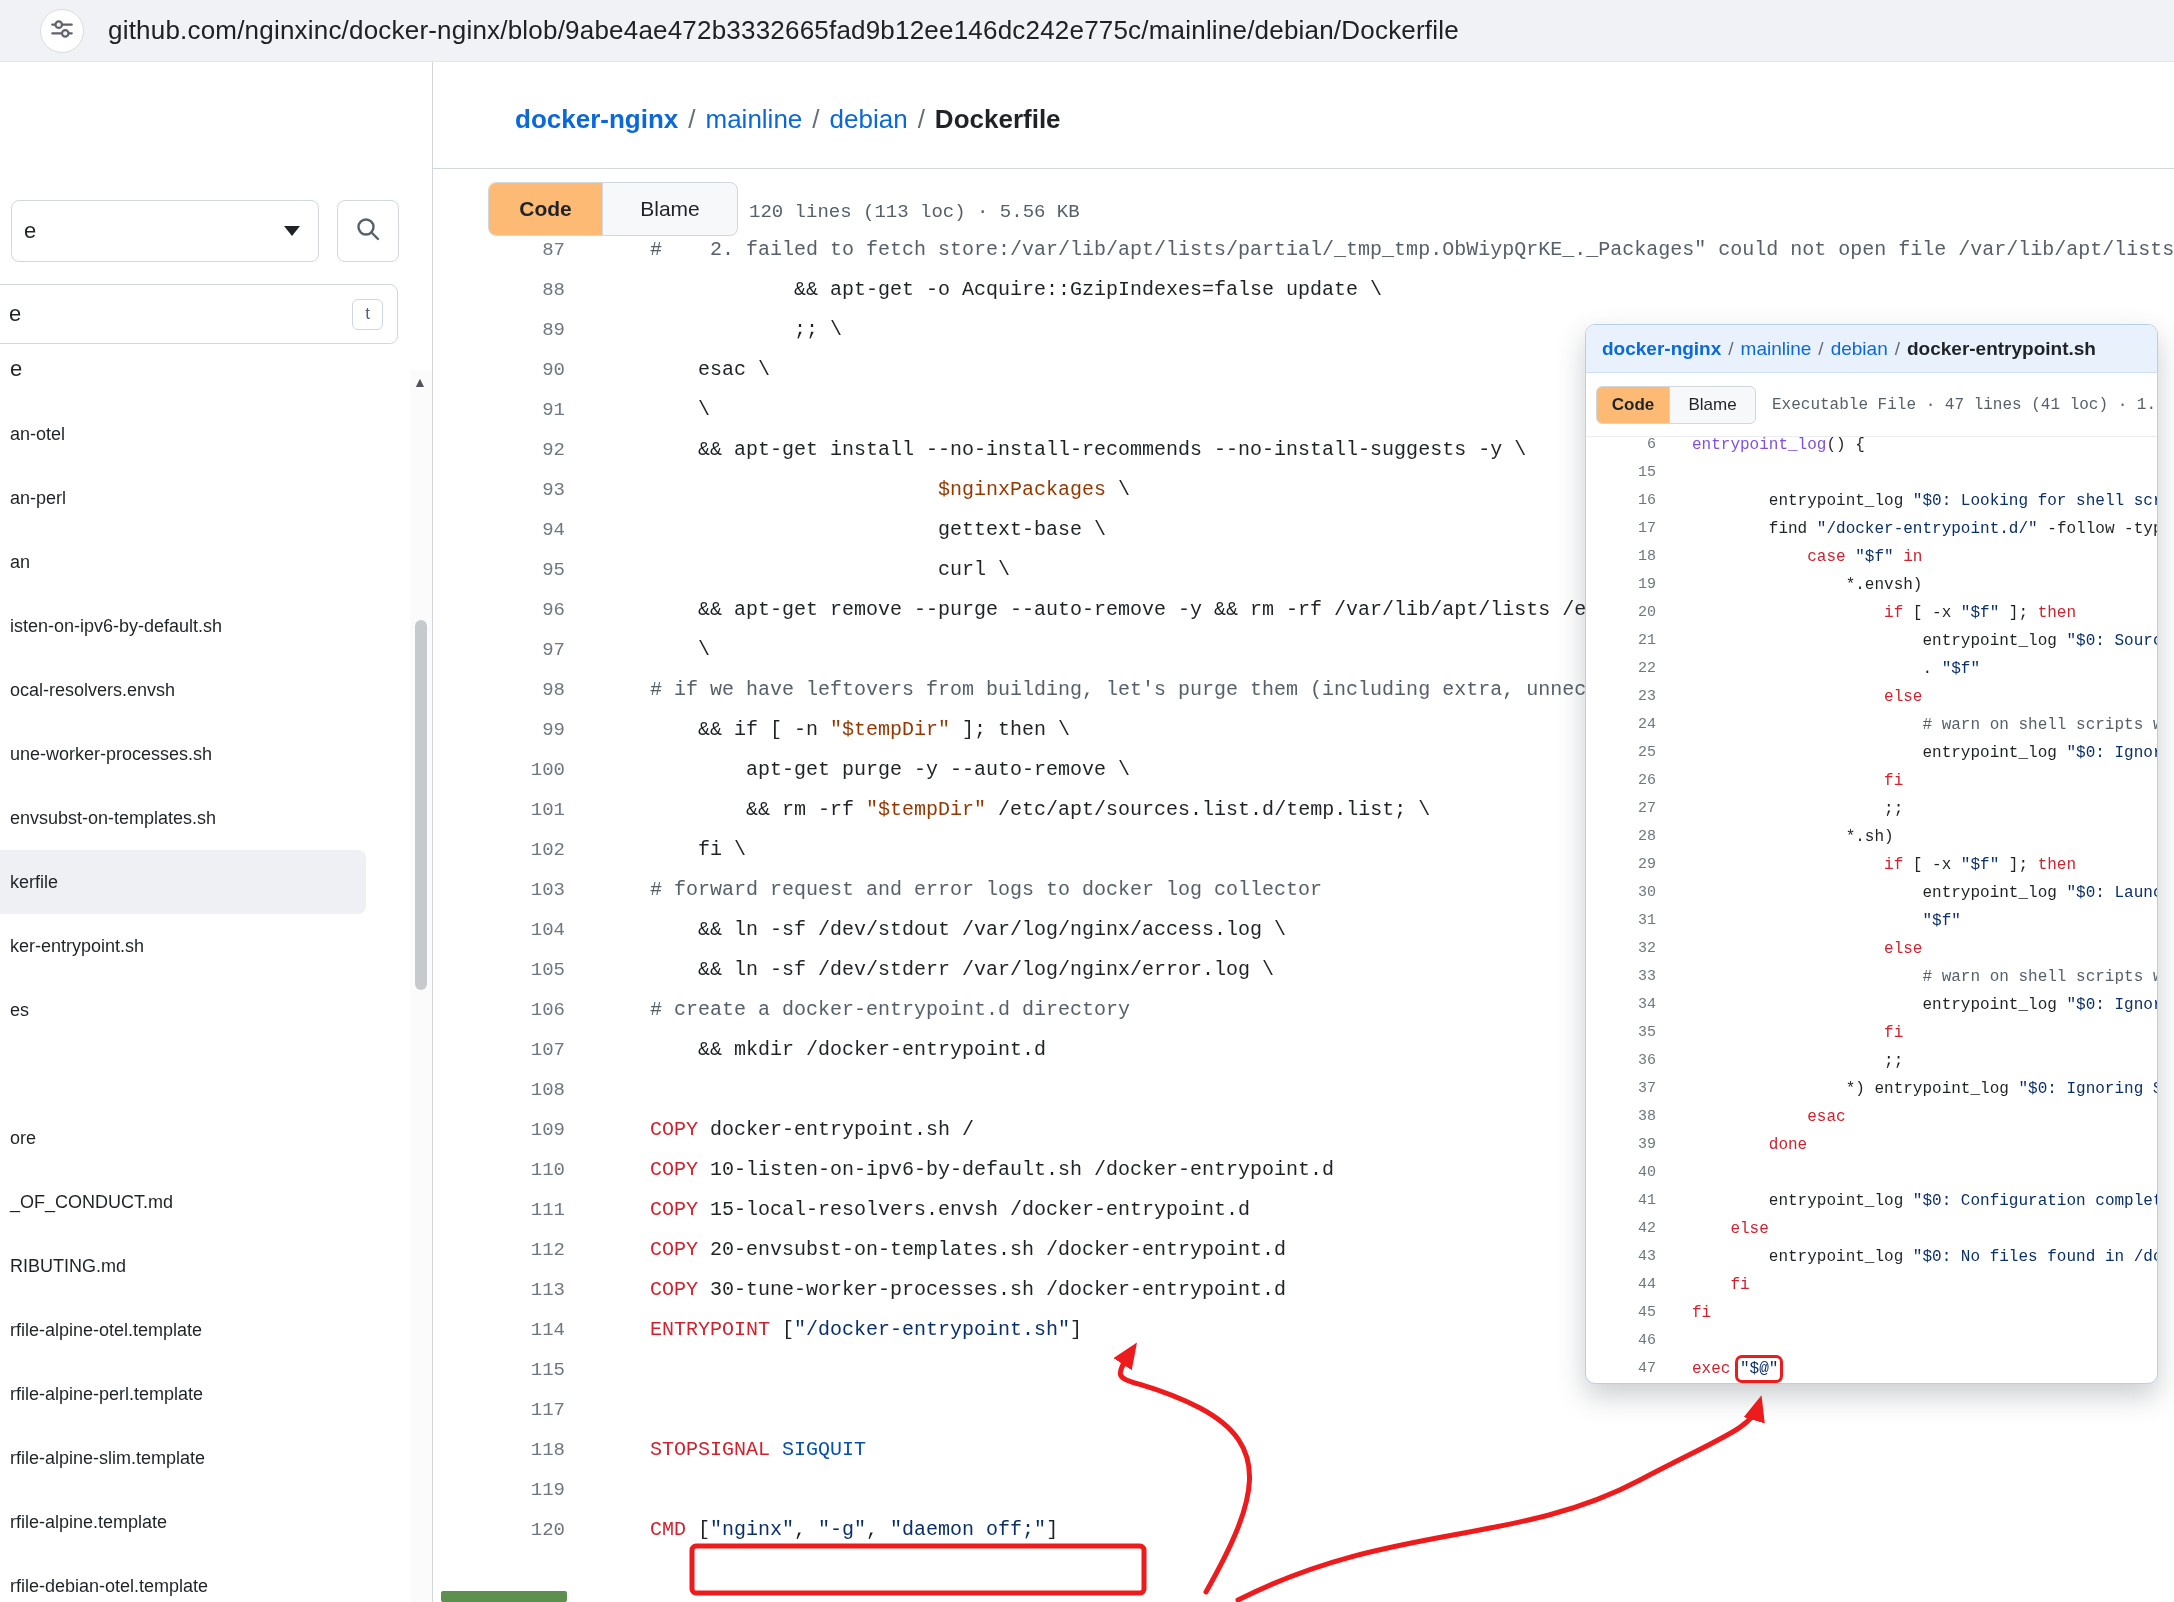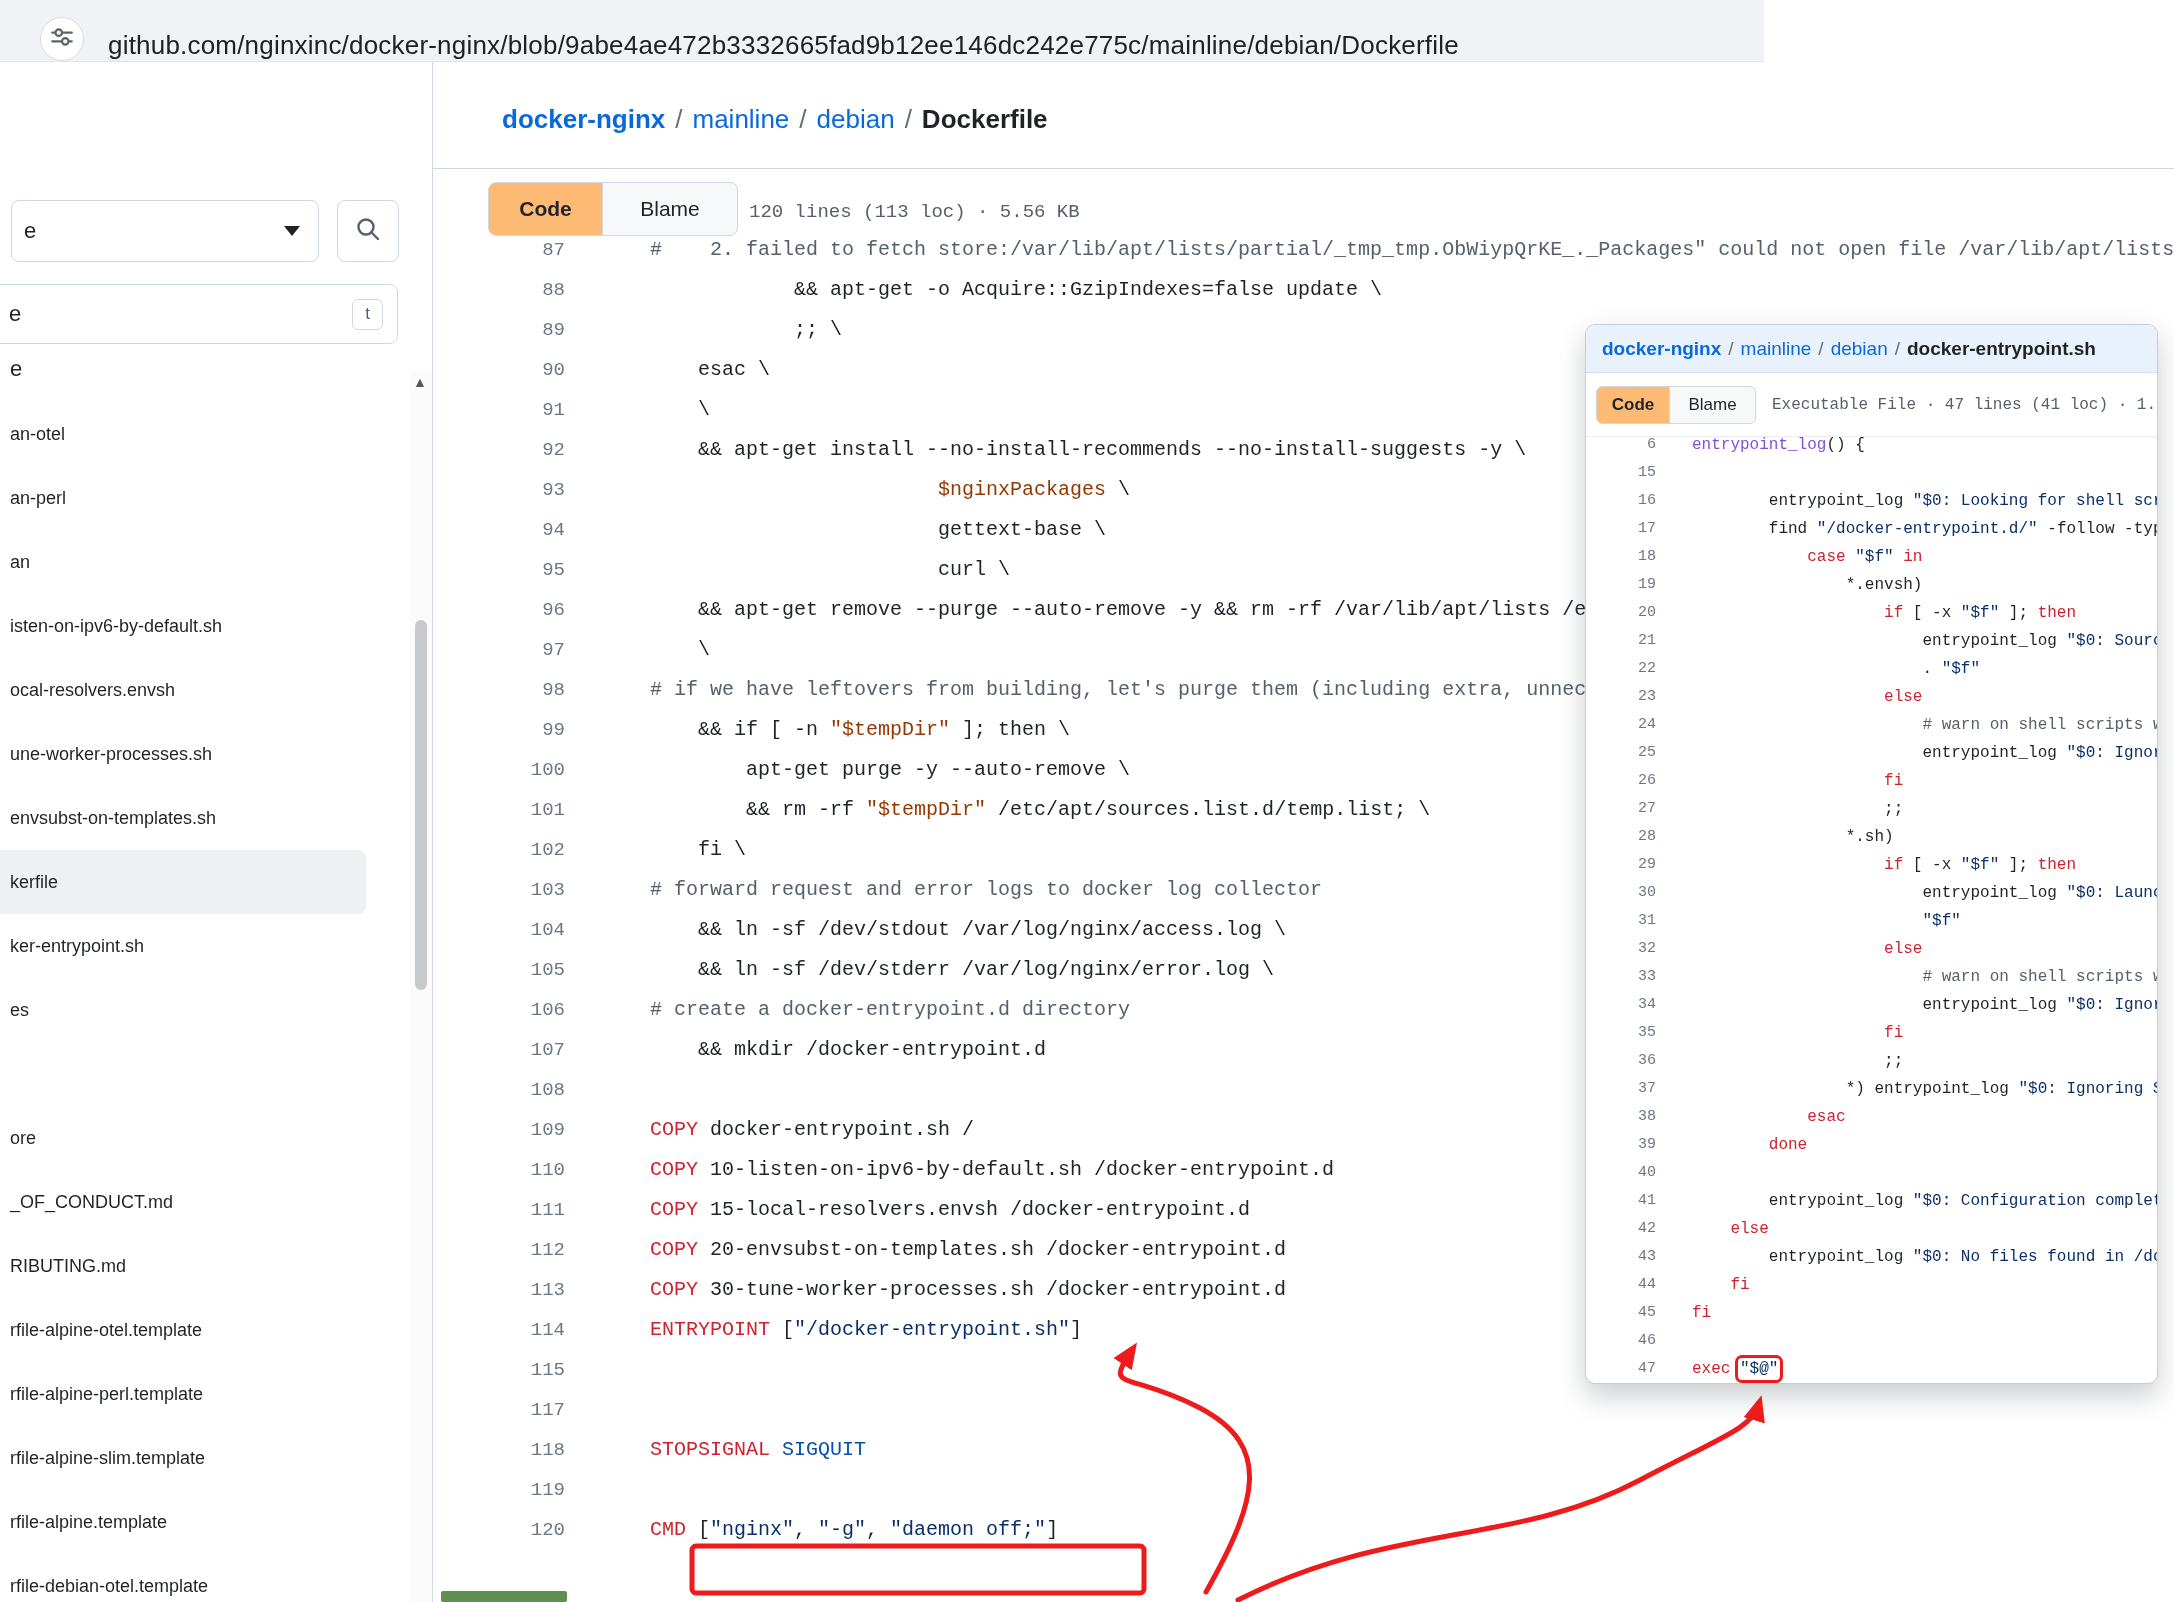--- a/index.html
+++ b/index.html
@@ -1,21 +1,21 @@
 <!DOCTYPE html>
 <html><head>
 <meta charset="utf-8">
 <style>
   *{box-sizing:border-box;margin:0;padding:0}
   html,body{background:#fff}
   body{font-family:"Liberation Sans","DejaVu Sans",sans-serif;color:#1f2328}
   #screen{position:relative;width:2174px;height:1602px;overflow:hidden;background:#fff}
 
   
-  .topbar{position:absolute;top:0;left:0;width:1764px;height:62px;background:#f0f2f5;border-bottom:1px solid #e2e5e9;display:flex;align-items:flex-end;z-index:30}
+  .topbar{position:absolute;top:0;left:0;width:2174px;height:62px;background:#f0f2f5;border-bottom:1px solid #e2e5e9;display:flex;align-items:center;z-index:30}
   .tune-btn{width:44px;height:44px;border:1px solid #dadce0;border-radius:50%;background:#fff;margin-left:40px;display:flex;align-items:center;justify-content:center;flex:none}
   .url{margin-left:24px;font-size:26px;color:#202124;letter-spacing:.2px;white-space:nowrap}
 
   
   .sidebar{position:absolute;top:62px;left:0;width:433px;bottom:0;background:#fff;border-right:1px solid #d0d7de;overflow:hidden}
   .sel-box{position:absolute;left:11px;top:138px;width:308px;height:62px;border:1.5px solid #d0d7de;border-radius:8px;background:#fff;display:flex;align-items:center;padding:0 18px 0 12px;font-size:22px;color:#1f2328}
   .sel-box .caret{margin-left:auto;width:0;height:0;border-left:8px solid transparent;border-right:8px solid transparent;border-top:10px solid #1f2328}
   .search-btn{position:absolute;left:337px;top:138px;width:62px;height:62px;border:1.5px solid #d0d7de;border-radius:8px;background:#fff;display:flex;align-items:center;justify-content:center}
   .goto-box{position:absolute;left:-10px;top:222px;width:408px;height:60px;border:1.5px solid #d0d7de;border-radius:8px;background:#fff;display:flex;align-items:center;padding:0 14px 0 18px;font-size:22px;color:#1f2328}
   .kbd{margin-left:auto;width:31px;height:31px;border:1.5px solid #d0d7de;border-radius:6px;color:#57606a;font-size:17px;display:flex;align-items:center;justify-content:center}
@@ -24,21 +24,21 @@
   .tree-row{height:64px;display:flex;align-items:center;padding-left:10px;font-size:18px;color:#1f2328;white-space:nowrap;overflow:hidden;cursor:pointer}
   .tree-row.sel{background:#eef0f3;border-radius:0 8px 8px 0;width:366px}
   .tree-spacer{height:64px}
   .sb-track{position:absolute;top:308px;left:410px;width:22px;bottom:0;background:#fbfbfc}
   .sb-arrow{position:absolute;top:4px;left:3px;font-size:14px;color:#4f5archa}
   .sb-arrow{color:#50555b}
   .sb-thumb{position:absolute;top:250px;left:5px;width:12px;height:370px;background:#c6cacd;border-radius:7px}
 
   
   .main{position:absolute;top:62px;left:433px;right:0;bottom:0;background:#fff}
-  .crumbs{position:absolute;left:69px;top:40px;font-size:26px;line-height:34px;white-space:nowrap}
+  .crumbs{position:absolute;left:82px;top:40px;font-size:26px;line-height:34px;white-space:nowrap}
   .bc-link{color:#0969da;cursor:pointer}
   .bc-link.bold{font-weight:700}
   .bc-sep{color:#656d76;padding:0 10px}
   .bc-cur{color:#1f2328;font-weight:700}
   .divider{position:absolute;left:0;right:0;top:106px;height:1px;background:#d0d7de}
   .seg{position:absolute;left:55px;top:120px;height:54px;display:flex;border:1px solid #d0d7de;border-radius:8px;overflow:hidden;background:#f6f8fa}
   .seg-btn{display:flex;align-items:center;justify-content:center;font-size:21px;color:#1f2328;cursor:pointer}
   .seg-btn.active{background:#fdba74;font-weight:700}
   .seg .seg-btn:first-child{width:113px}
   .seg .seg-btn:last-child{width:135px;border-left:1px solid #d0d7de}

